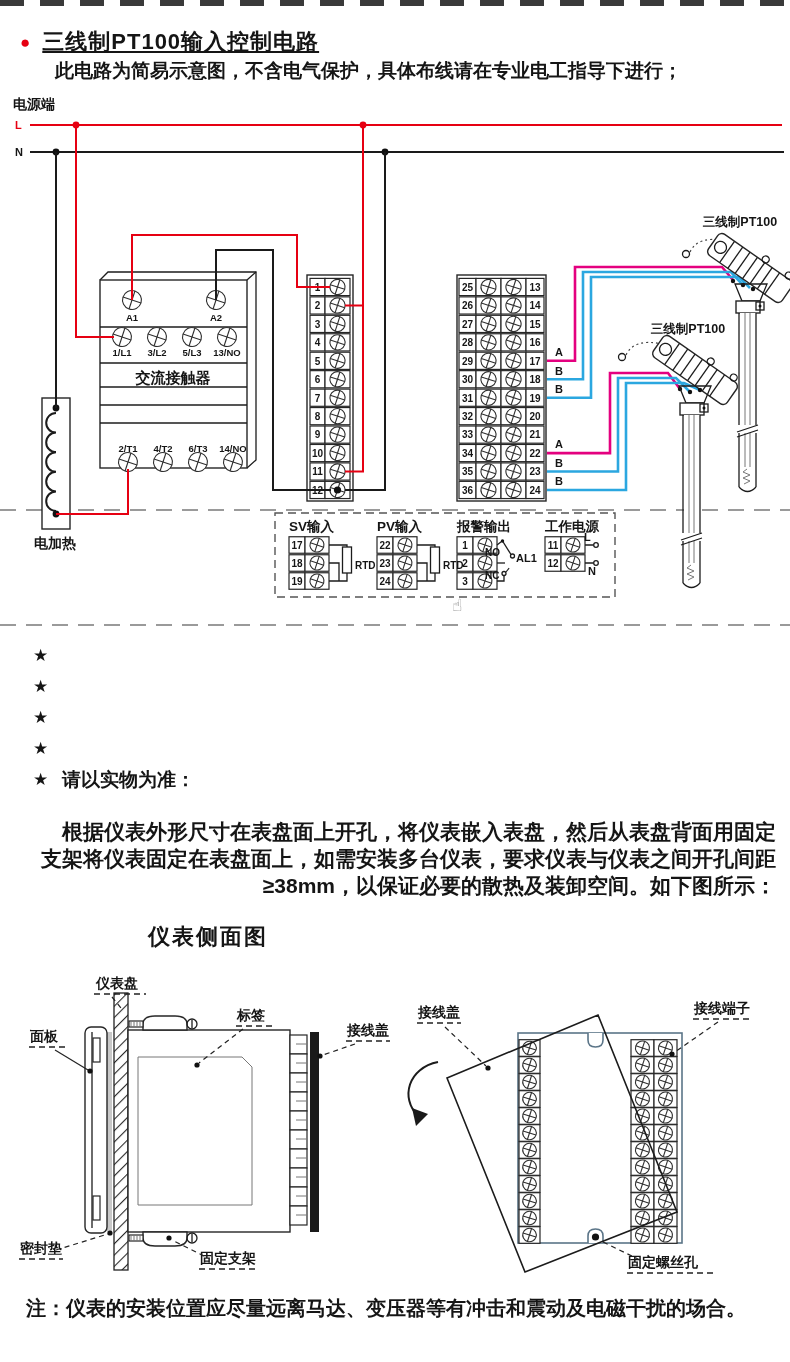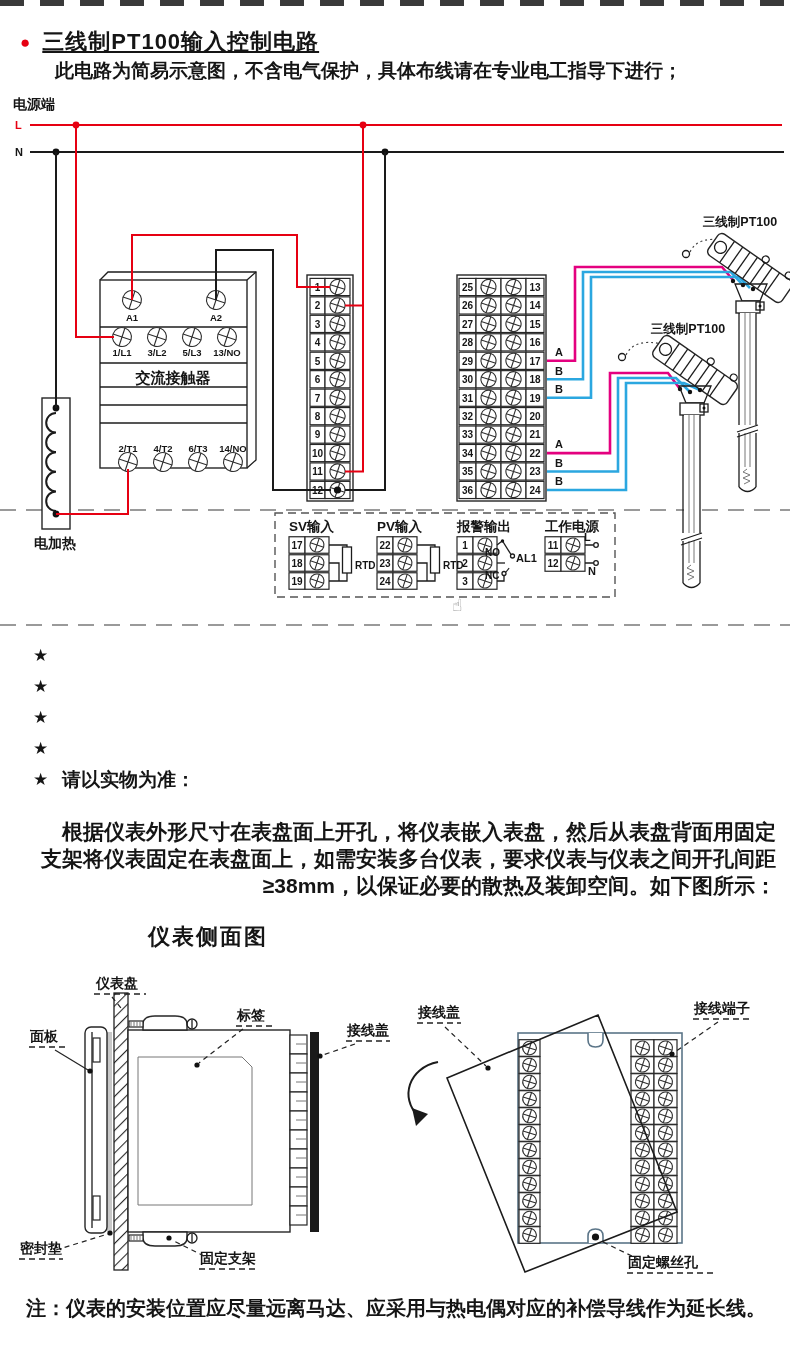--- a/index.html
+++ b/index.html
@@ -1017,14 +1017,14 @@
       <text class="tdiag" x="694" y="63">接线端子</text>
       <line class="under" x1="693" y1="69" x2="751" y2="69"></line>
       <path class="leader" d="M718 72 L675 102"></path>
         <circle class="dot-k" cx="672" cy="104" r="2.6"></circle>
       <text class="tdiag" x="628" y="317">固定螺丝孔</text>
       <line class="under" x1="627" y1="323" x2="714" y2="323"></line>
       <path class="leader" d="M640 310 L601 291"></path>
     </g>
   </svg>
 
-  <div class="note">注：仪表的安装位置应尽量远离马达、应采用与热电偶对应的补偿导线作为延长线。</div>
+  <div class="note">注：仪表的安装位置应尽量远离马达、变压器等有冲击和震动及电磁干扰的场合。</div>
 </div>
 
 </body></html>

